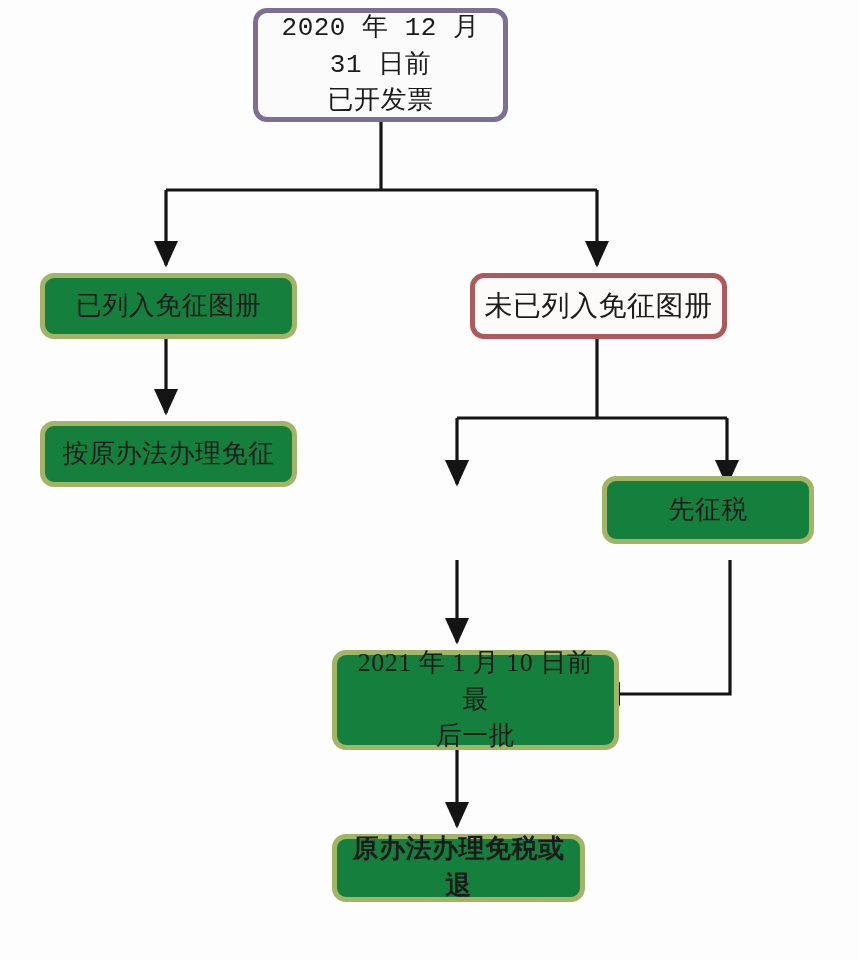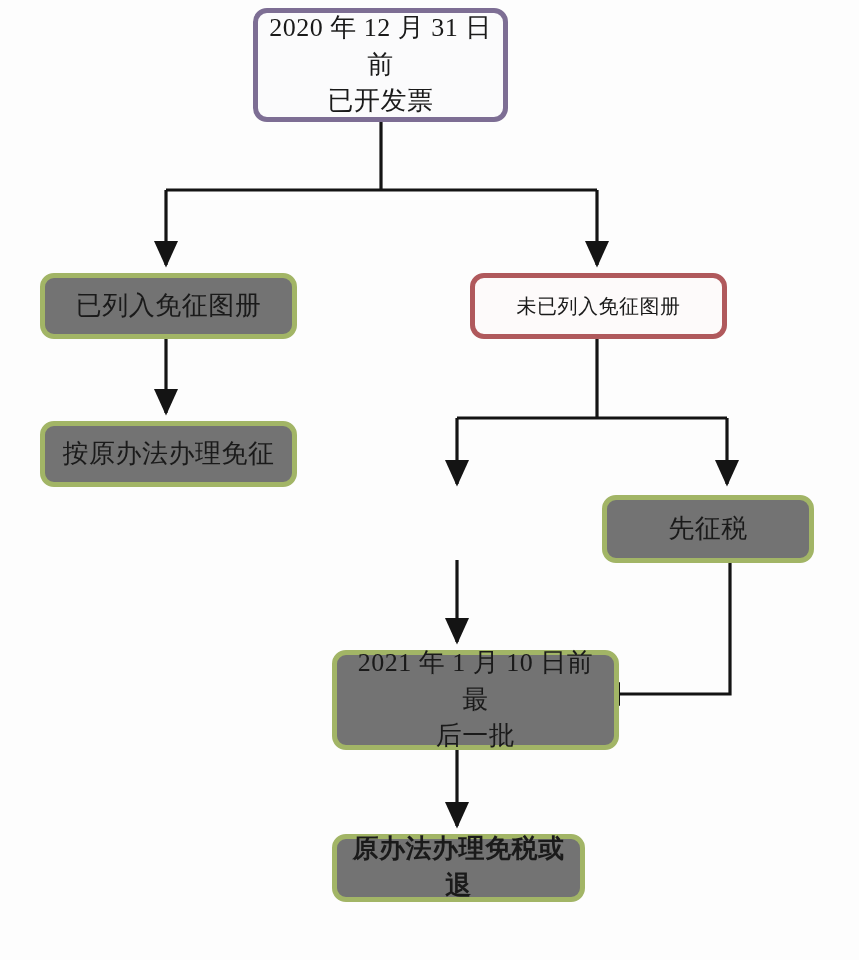--- a/index.html
+++ b/index.html
@@ -43,32 +43,33 @@
   .node .lbl {
     display: block;
     white-space: pre-line;
     padding: 0 8px;
   }
   .node-purple {
     border-width: 5px;
     border-color: #7d6e94;
     background: #fbfbfc;
     font-size: 26px;
+    font-family: Liberation Mono, monospace;
   }
   .node-green {
     border-width: 5px;
     border-color: #a2b566;
-    background: #737373;
+    background: #15803d;
     font-size: 26px;
   }
   .node-red {
     border-width: 5px;
     border-color: #b0595c;
     background: #fdfafa;
-    font-size: 20px;
+    font-size: 28px;
   }
 </style>
 </head>
 <body>
 
 <div id="canvas">
 
   <svg id="edges" viewBox="0 0 859 960" width="859" height="960" xmlns="http://www.w3.org/2000/svg">
     <defs>
       <marker id="arrowDown" viewBox="0 0 12 12" refX="6" refY="10" markerWidth="9" markerHeight="9" orient="auto-start-reverse">
@@ -116,21 +117,21 @@
 
   <div class="node node-red" style="left:470px; top:273px; width:257px; height:66px;">
     <span class="lbl">未已列入免征图册</span>
   </div>
 
   <div class="node node-green" style="left:40px; top:421px; width:257px; height:66px;align-items:center;">
     <span class="lbl">按原办法办理免征</span>
   </div>
 
 
-  <div class="node node-green" style="left:602px; top:495px; width:212px; height:68px;">
+  <div class="node node-green" style="left:602px; top:476px; width:212px; height:68px;">
     <span class="lbl">先征税</span>
   </div>
 
   <div class="node node-green" style="left:332px; top:650px; width:287px; height:100px;">
     <span class="lbl">2021 年 1 月 10 日前最
 后一批</span>
   </div>
 
   <div class="node node-green" style="left:332px; top:834px; width:253px; height:68px;font-weight:bold;">
     <span class="lbl">原办法办理免税或退</span>

